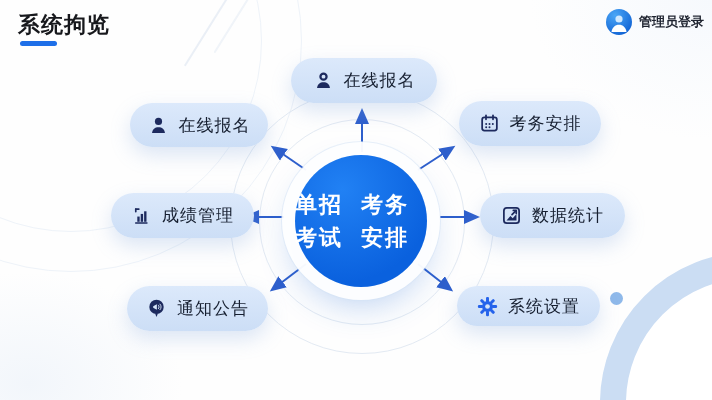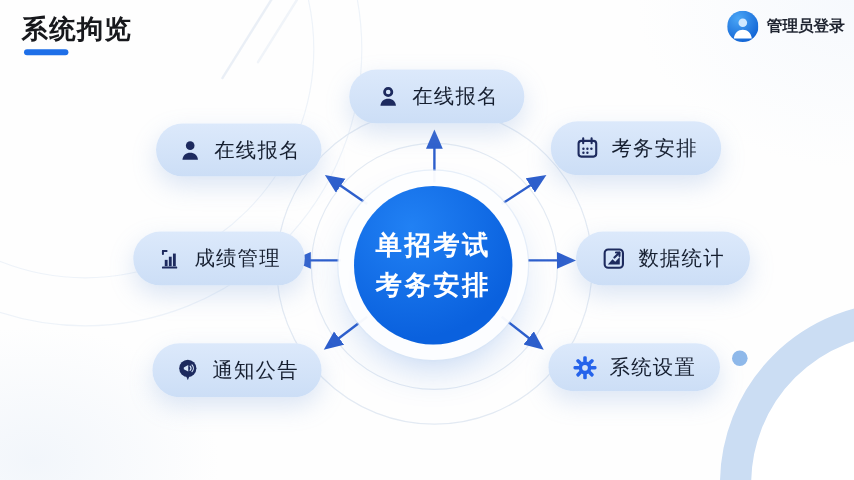--- a/index.html
+++ b/index.html
@@ -32,21 +32,21 @@
   .title-underline{position:absolute;left:20px;top:41px;width:37px;height:5px;border-radius:3px;background:#1e6fe8;}
   .login{position:absolute;right:8px;top:9px;display:flex;align-items:center;gap:7px;cursor:pointer;justify-content:space-between;}
   .login .avatar{width:26px;height:26px;border-radius:50%;display:block;}
   .login .login-label{font-size:13px;font-weight:700;color:#1f2430;}
   
   .arrows{position:absolute;left:0;top:0;width:712px;height:400px;z-index:2;pointer-events:none;}
   
   .hub{
     position:absolute;left:295px;top:155px;width:132px;height:132px;border-radius:50%;z-index:3;
     background:radial-gradient(circle at 36% 26%, #2181f4 0%, #0a61de 72%);
-    display:flex;flex-direction:column;align-items:center;justify-content:center;
+    display:flex;flex-direction:row;align-items:center;justify-content:center;
     color:#fff;font-size:22px;font-weight:800;letter-spacing:2px;line-height:1.5;
     box-shadow:0 0 0 13px rgba(255,255,255,.92), 0 0 0 14px rgba(214,228,245,.55), 0 16px 36px rgba(24,98,210,.32);
   }
   
   .node{
     position:absolute;z-index:3;display:flex;align-items:center;justify-content:center;gap:10px;
     background:linear-gradient(180deg,#dce9fb 0%,#ccdef6 100%);
     border-radius:23px;box-shadow:0 8px 20px rgba(130,165,220,.28);cursor:pointer;
   }
   .node .lbl{font-size:17px;font-weight:400;color:#161f30;letter-spacing:1px;}

